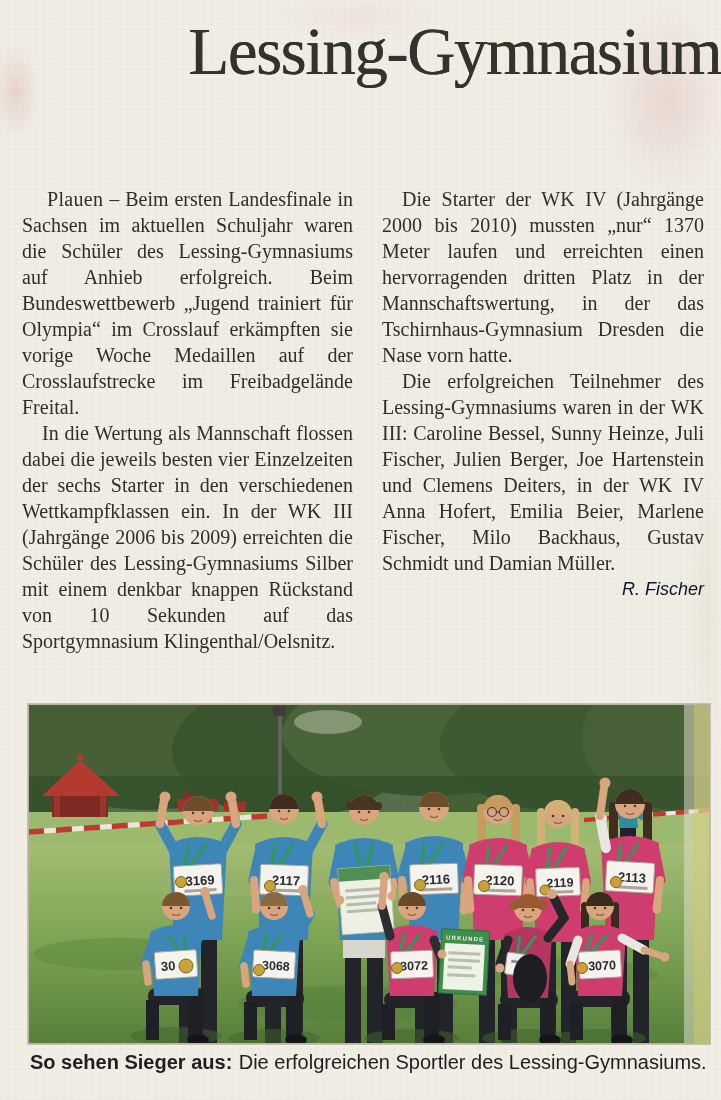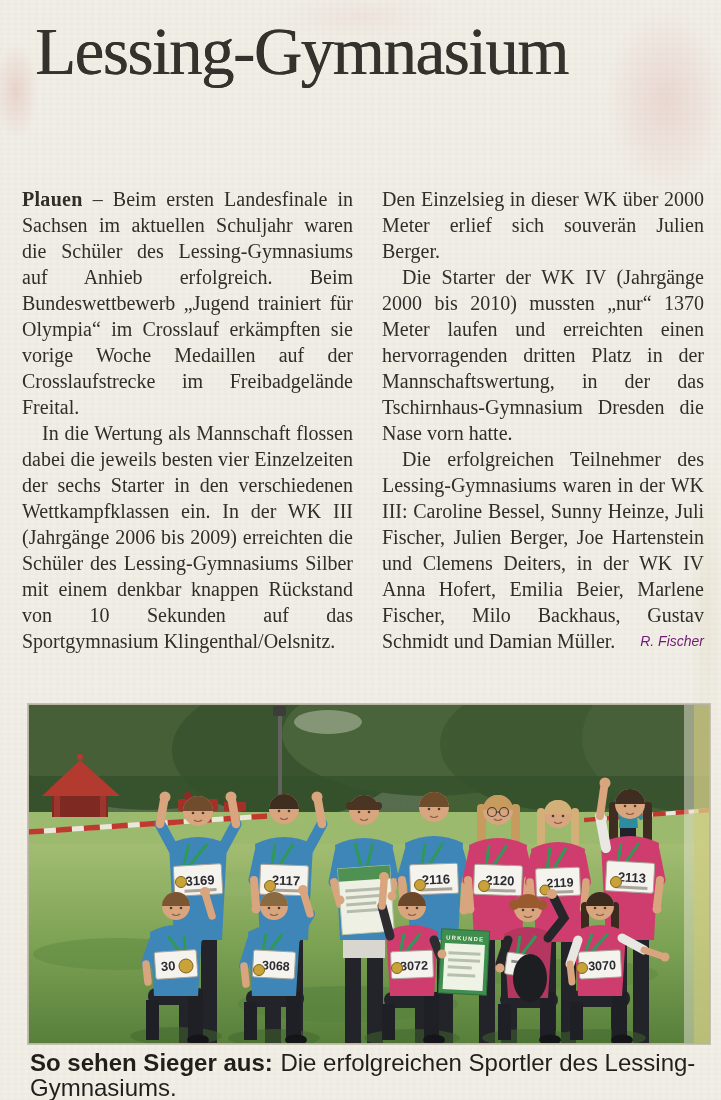--- a/index.html
+++ b/index.html
@@ -16,43 +16,43 @@
   .smudge { position:absolute; pointer-events:none; }
   .sm1 { left:-14px; top:26px; width:60px; height:130px;
          background:radial-gradient(closest-side, rgba(200,110,100,.20), transparent 75%); }
   .sm2 { right:-30px; top:-30px; width:170px; height:260px;
          background:radial-gradient(closest-side, rgba(214,150,150,.25), transparent 72%); }
   .sm3 { right:-8px; top:400px; width:46px; height:420px;
          background:radial-gradient(closest-side, rgba(205,195,150,.18), transparent 75%); }
   .sm4 { left:240px; top:-18px; width:240px; height:70px;
          background:radial-gradient(closest-side, rgba(220,170,170,.14), transparent 70%); }
 
-  header.head { position:absolute; top:16px; left:0; width:721px; text-align:left;padding-left:35px; }
+  header.head { position:absolute; top:16px; left:0; width:721px; text-align:right;padding-left:35px; }
   h1 {
     font-size:67px; line-height:70px; font-weight:normal;
     letter-spacing:-1.5px; color:#34322c;
     text-shadow:0.4px 0 0 currentColor;
   }
 
   .col { position:absolute; top:186px; font-size:20px; line-height:26px;
          text-align:justify; hyphens:auto; -webkit-hyphens:auto; }
   .col1 { left:22px;  width:331px; }
   .col2 { left:382px; width:322px; }
   .col p { margin:0; }
   .col p.indent { text-indent:20px; }
-  .dateline { font-weight:bold; letter-spacing:.3px; }
+  .dateline { font-weight:normal; letter-spacing:.3px;margin-left:25px; }
   .byline { float:right; font-family:"Liberation Sans", sans-serif;
-            font-style:italic; font-size:14px; line-height:26px; color:#701a75; }
+            font-style:italic; font-size:18px; line-height:26px; color:#0f172a; }
 
   figure.photo { position:absolute; left:28px; top:704px; width:682px; height:340px;
                  box-shadow:0 0 0 1px #c6c0b2; }
   figure.photo svg { display:block; }
 
   .caption { position:absolute; left:30px; top:1050px; width:680px;
-             font-family:"Liberation Sans", sans-serif; font-size:24px;
+             font-family:"Liberation Sans", sans-serif; font-size:20px;
              line-height:25px; color:#211f1b; }
   .caption b { font-weight:bold; }
   .caption .rest { margin-left:.32em; }
 
   .bibnum { font-family:"Liberation Sans", sans-serif; font-weight:bold; fill:#2b2b33; }
   .urk    { font-family:"Liberation Sans", sans-serif; font-weight:bold; fill:#f2f6ea; letter-spacing:1.2px; }
 </style>
 </head>
 <body>
 
@@ -66,21 +66,20 @@
     <div>Lessing-Gymnasium</div>
   </h1>
 </header>
 
 <section class="col col1">
   <p><span class="dateline">Plauen</span><span> – </span><span>Beim ersten Landesfinale in Sachsen im aktuellen Schuljahr waren die Schüler des Lessing-Gymnasiums auf Anhieb erfolgreich. Beim Bundeswettbewerb „Jugend trainiert für Olympia“ im Crosslauf erkämpften sie vorige Woche Medaillen auf der Crosslaufstrecke im Freibadgelände Freital.</span></p>
   <p class="indent">In die Wertung als Mannschaft flossen dabei die jeweils besten vier Einzelzeiten der sechs Starter in den verschiedenen Wettkampfklassen ein. In der WK III (Jahrgänge 2006 bis 2009) erreichten die Schüler des Lessing-Gymnasiums Silber mit einem denkbar knappen Rückstand von 10 Sekunden auf das Sportgymnasium Klingenthal/Oelsnitz.</p>
 </section>
 
 <section class="col col2">
-  <p>Den Einzelsieg in dieser WK über 2000 Meter erlief sich souverän Julien Berger.</p>
   <p class="indent">Die Starter der WK IV (Jahrgänge 2000 bis 2010) mussten „nur“ 1370 Meter laufen und erreichten einen hervorragenden dritten Platz in der Mannschaftswertung, in der das Tschirnhaus-Gymnasium Dresden die Nase vorn hatte.</p>
   <p class="indent"><span>Die erfolgreichen Teilnehmer des Lessing-Gymnasiums waren in der WK III: Caroline Bessel, Sunny Heinze, Juli Fischer, Julien Berger, Joe Hartenstein und Clemens Deiters, in der WK IV Anna Hofert, Emilia Beier, Marlene Fischer, Milo Backhaus, Gustav Schmidt und Damian Müller.</span> <span class="byline">R. Fischer</span></p>
 </section>
 
 <figure class="photo">
 <svg width="682" height="340" viewBox="0 0 682 340" xmlns="http://www.w3.org/2000/svg">
   <defs>
     <linearGradient id="gGrass" x1="0" y1="0" x2="0" y2="1">
       <stop offset="0" stop-color="#a2bd72"></stop>
       <stop offset="0.5" stop-color="#7ca253"></stop>

